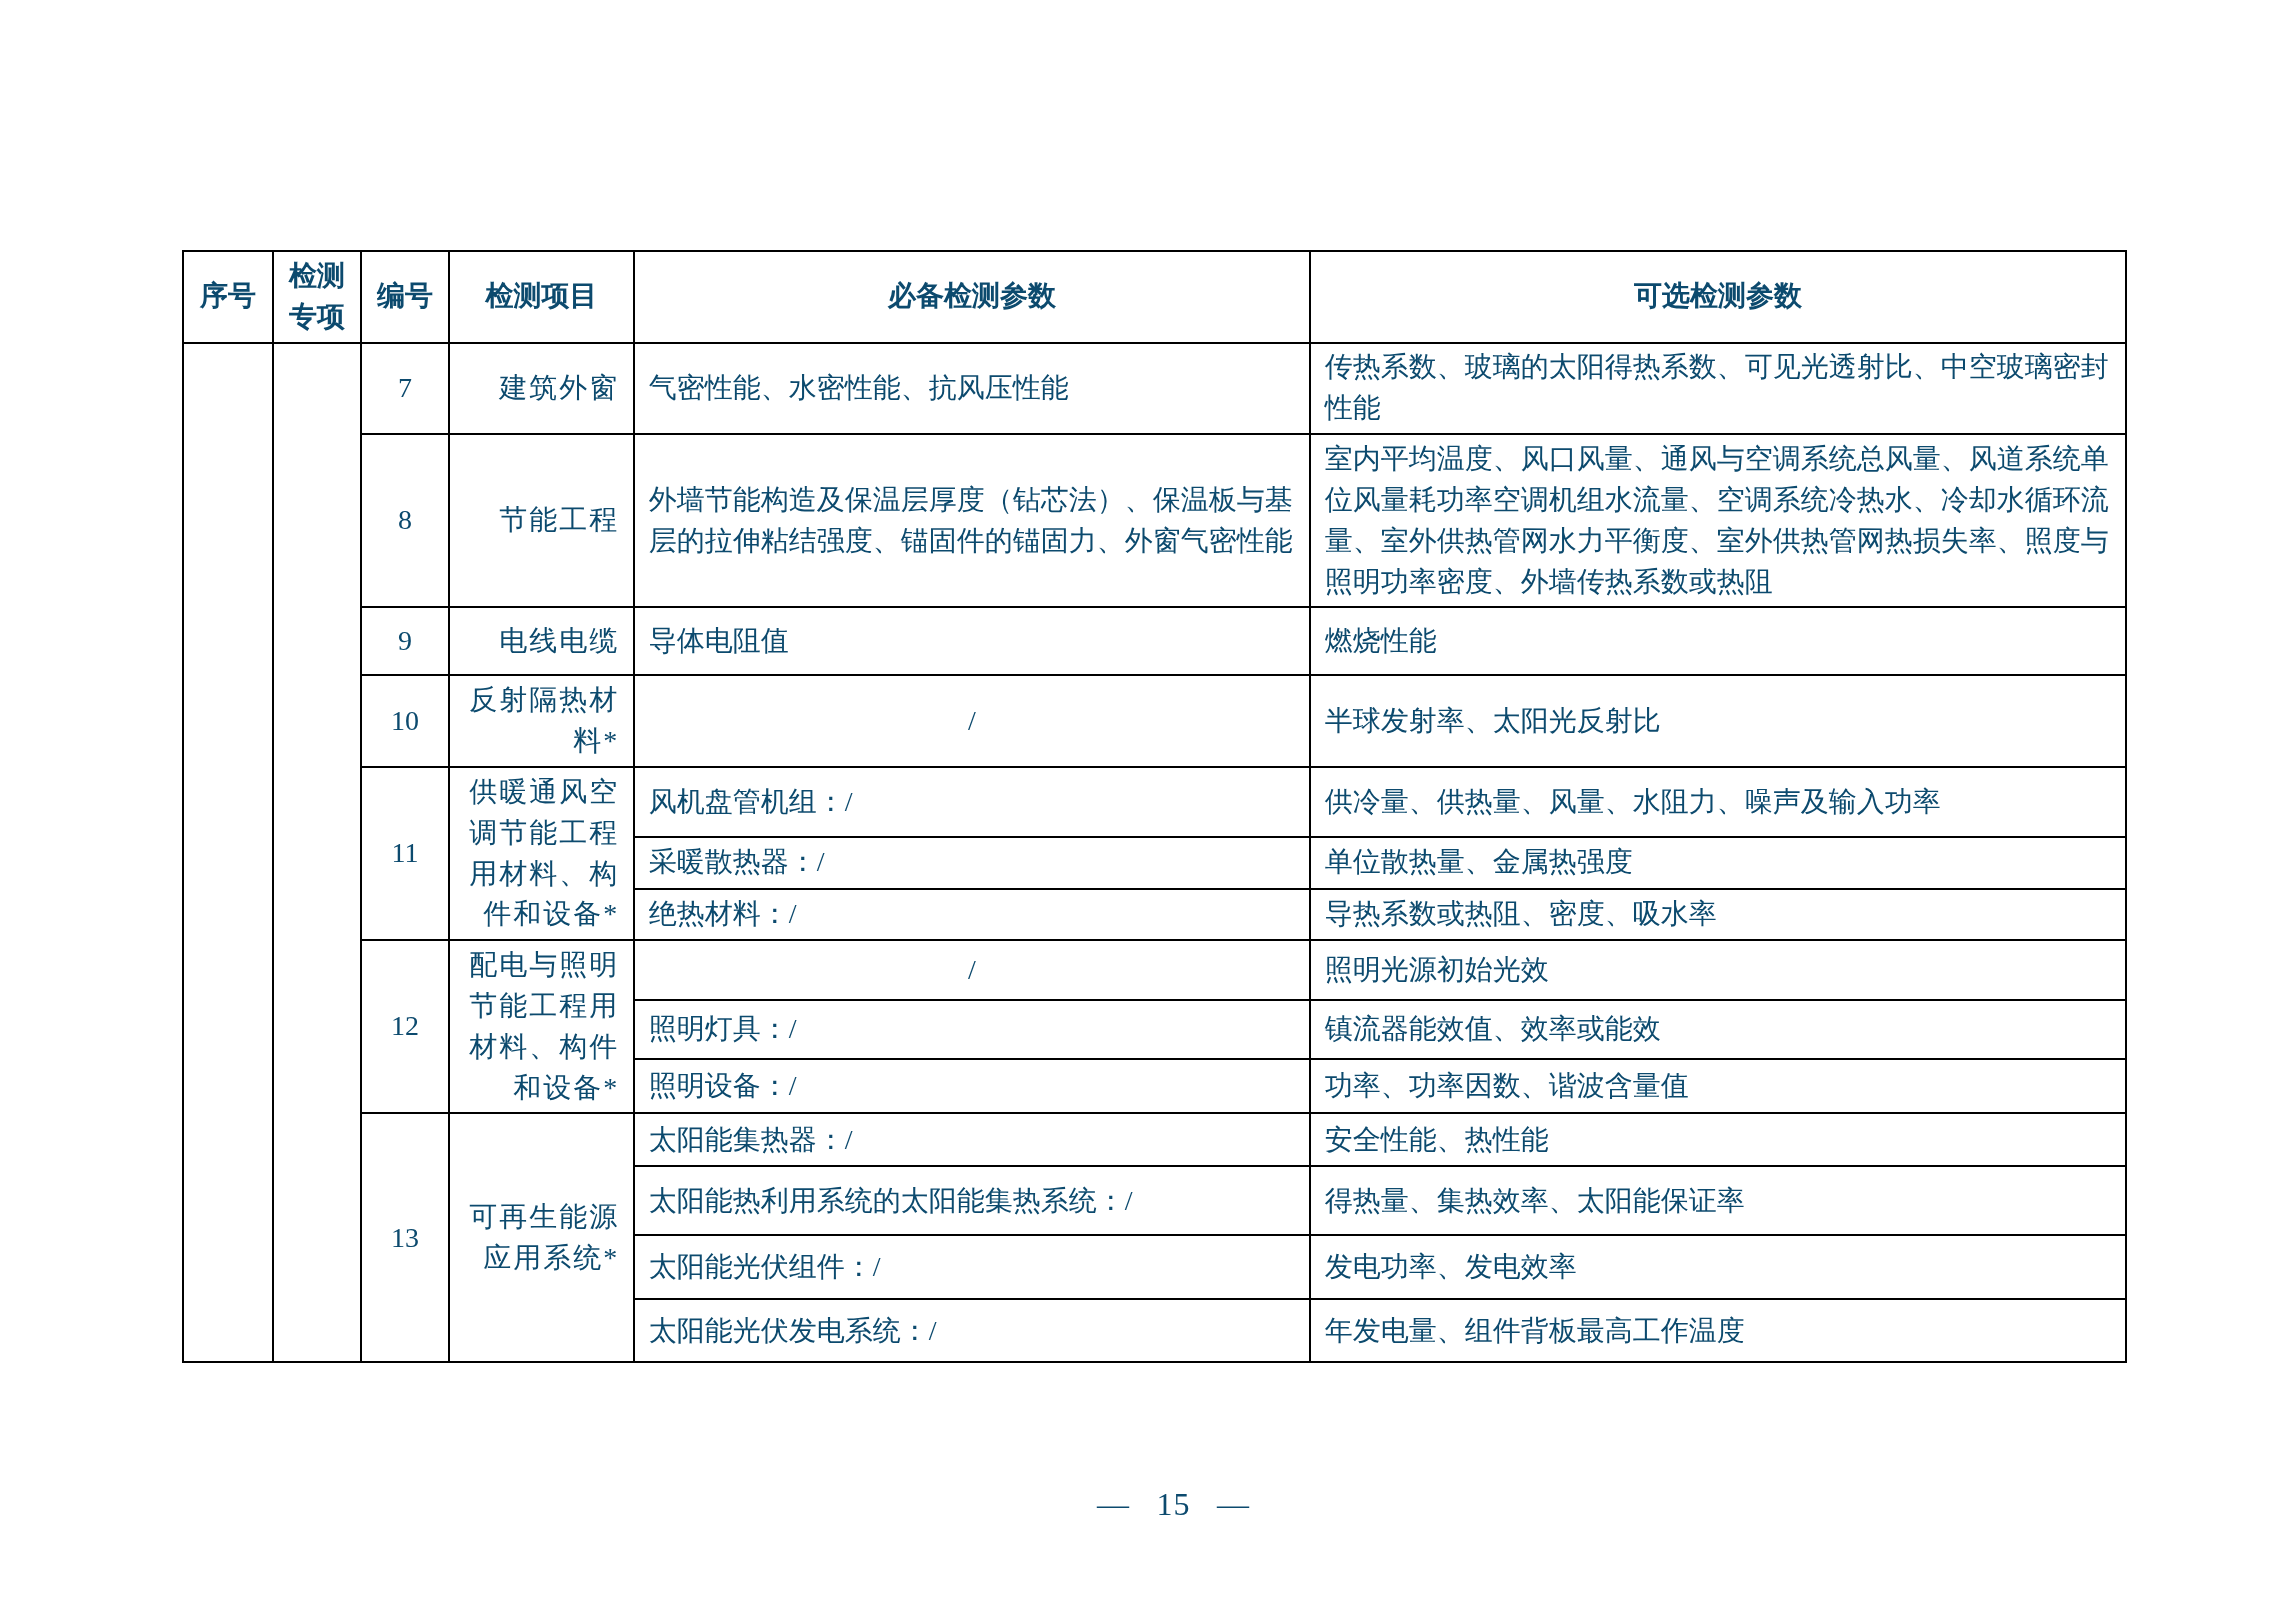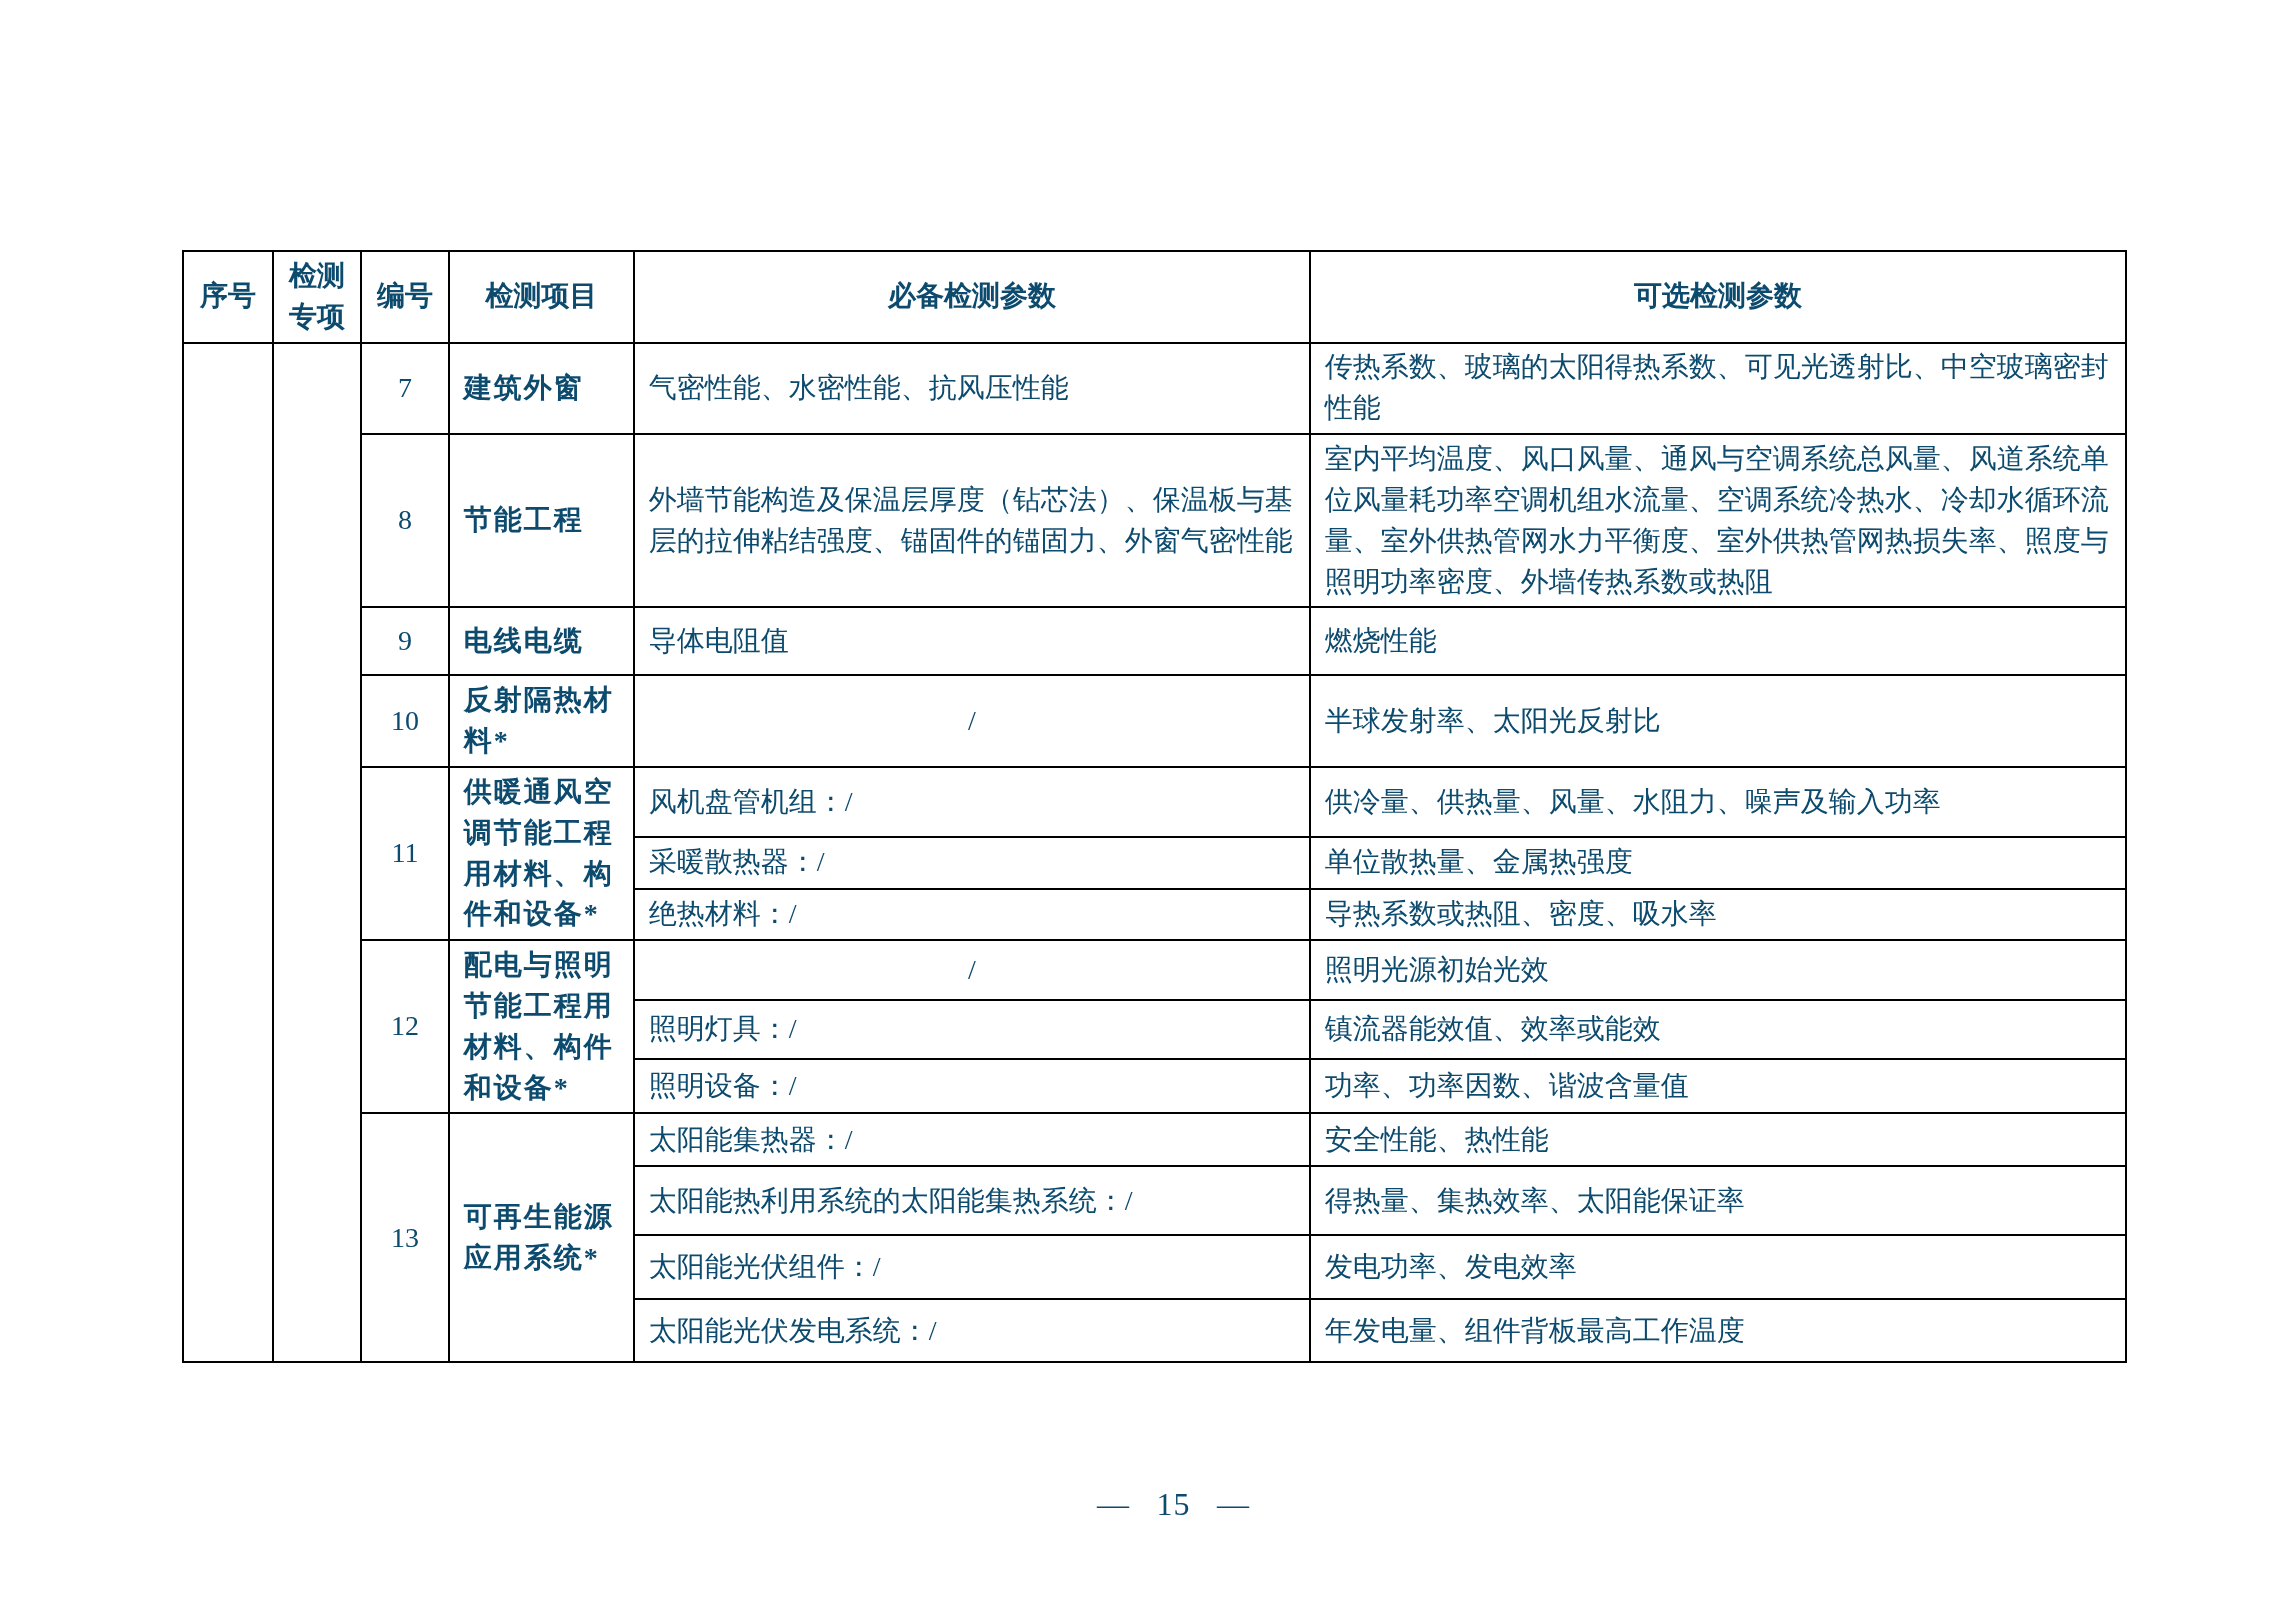--- a/index.html
+++ b/index.html
@@ -31,25 +31,24 @@
     font-weight:bold;
     text-align:center;
     padding:3.9px 5.9px;
   }
   td.blank{padding:0;}
   td.num{
     text-align:center;
     padding:3.9px 3.9px;
   }
   td.item{
-    text-align:left;
+    text-align:right;
     letter-spacing:2px;
     padding:3.9px 7.8px;
     line-height:1.6;
-    font-weight:bold;
   }
   td.req, td.opt{text-align:left;}
   td.center{text-align:center;}
   .footer{
     position:absolute;
     top:1486px;left:0;
     width:100%;
     text-align:center;
     font-size:32px;
     word-spacing:17.6px;

